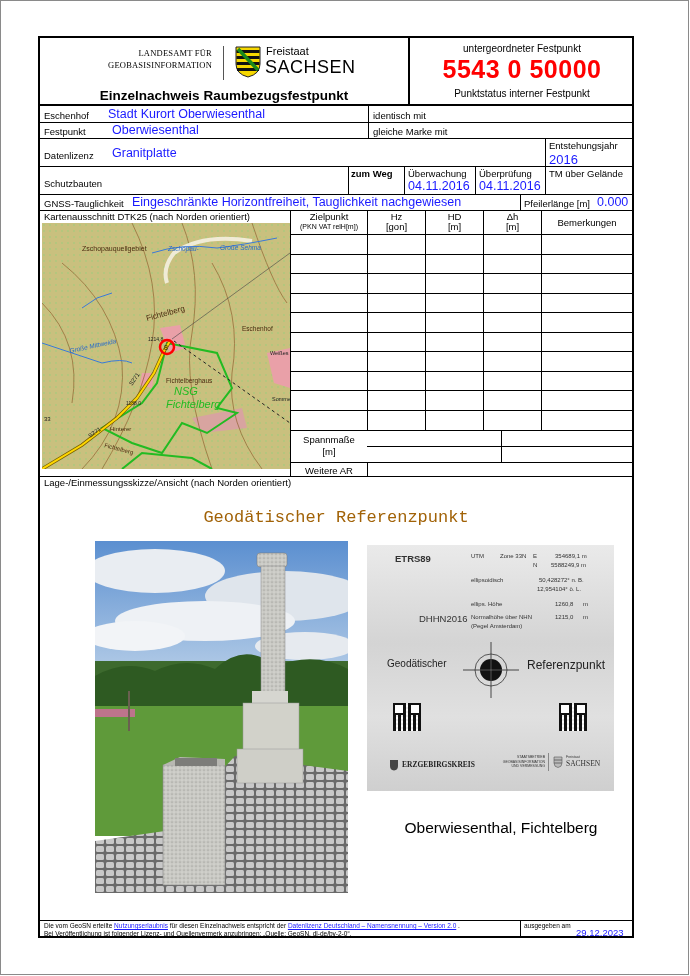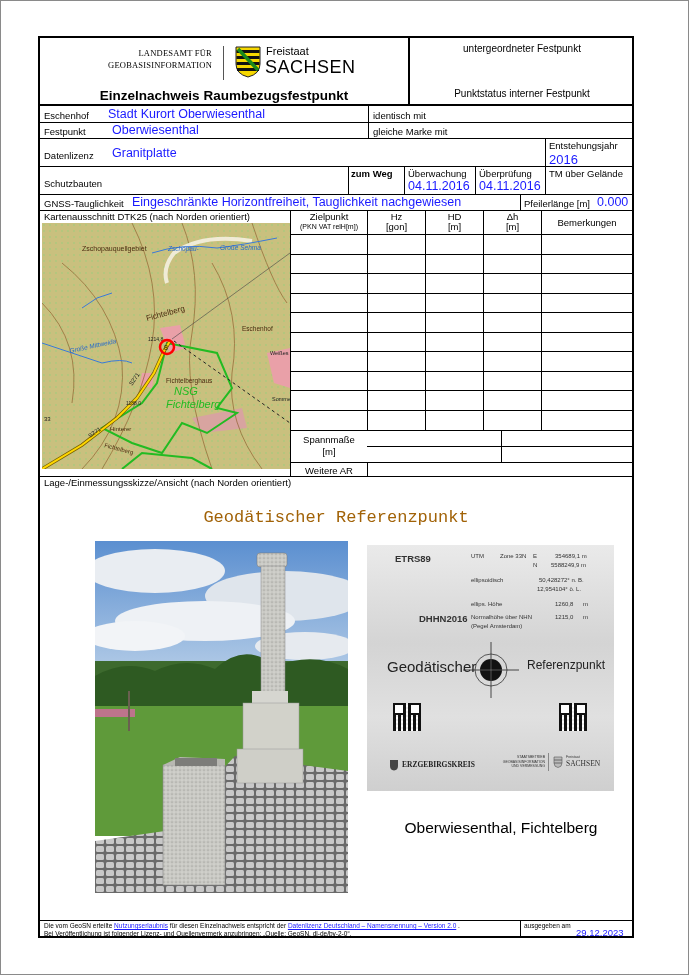--- a/index.html
+++ b/index.html
@@ -65,20 +65,21 @@
     <rect x="2" y="22" width="22" height="3" fill="#111"></rect>
     <path d="M3 3 L23 24" stroke="#1a8a1a" stroke-width="3.5"></path>
   </svg>
   <div class="abs sachsen-small" style="left:226px; top:8px;">Freistaat</div>
   <div class="abs sachsen-big" style="left:225px; top:20px;">SACHSEN</div>
 
   <div class="abs center" style="left:0; top:50px; width:368px; font-size:13.5px; font-weight:bold;">Einzelnachweis Raumbezugsfestpunkt</div>
 
   <div class="vl2" style="left:368px; top:0; height:66px;"></div>
   <div class="abs center" style="left:370px; top:5px; width:224px; font-size:10px;">untergeordneter Festpunkt</div>
+  <div class="abs center red" style="left:370px; top:17px; width:224px; font-size:25px; font-weight:bold; letter-spacing:0.5px;">5543 0 50000</div>
   <div class="abs center" style="left:370px; top:50px; width:224px; font-size:10px;">Punktstatus interner Festpunkt</div>
 
   <div class="hl2" style="left:0; top:66px; width:592px;"></div>
 
   <div class="abs lbl" style="left:4px; top:72px;">Eschenhof</div>
   <div class="abs val" style="left:68px; top:69px;">Stadt Kurort Oberwiesenthal</div>
   <div class="vl" style="left:328px; top:68px; height:32px;"></div>
   <div class="abs lbl" style="left:333px; top:72px;">identisch mit</div>
   <div class="hl" style="left:0; top:84px; width:592px;"></div>
 
@@ -279,27 +280,27 @@
     <div class="pt" style="left:166px; top:8px;">E</div>
     <div class="pt" style="left:188px; top:8px;">354689,1 m</div>
     <div class="pt" style="left:166px; top:17px;">N</div>
     <div class="pt" style="left:184px; top:17px;">5588249,9 m</div>
     <div class="pt" style="left:104px; top:32px;">ellipsoidisch</div>
     <div class="pt" style="left:172px; top:32px;">50,428272° n. B.</div>
     <div class="pt" style="left:170px; top:41px;">12,954104° ö. L.</div>
     <div class="pt" style="left:104px; top:56px;">ellips. Höhe</div>
     <div class="pt" style="left:188px; top:56px;">1260,8</div>
     <div class="pt" style="left:216px; top:56px;">m</div>
-    <div class="pt" style="left:28px; top:68px; font-size:9.5px; font-weight:bold; color:#333;padding-left:24px;">DHHN2016</div>
+    <div class="pt" style="left:28px; top:68px; font-size:9.5px; font-weight:normal; color:#333;padding-left:24px;">DHHN2016</div>
     <div class="pt" style="left:104px; top:69px;">Normalhöhe über NHN</div>
     <div class="pt" style="left:188px; top:69px;">1215,0</div>
     <div class="pt" style="left:216px; top:69px;">m</div>
     <div class="pt" style="left:104px; top:78px;">(Pegel Amsterdam)</div>
 
-    <div class="pt" style="left:20px; top:113px; font-size:15px; color:#222;">Geodätischer</div>
+    <div class="pt" style="left:20px; top:113px; font-size:10px; color:#222;">Geodätischer</div>
     <div class="pt" style="left:160px; top:113px; font-size:12px; color:#222;">Referenzpunkt</div>
     <svg class="abs" style="left:96px; top:97px;" width="56" height="56" viewBox="0 0 56 56">
       <line x1="28" y1="0" x2="28" y2="56" stroke="#222" stroke-width="0.8"></line>
       <line x1="0" y1="28" x2="56" y2="28" stroke="#222" stroke-width="0.8"></line>
       <circle cx="28" cy="28" r="16" fill="none" stroke="#333" stroke-width="0.8"></circle>
       <circle cx="28" cy="28" r="11" fill="#111"></circle>
       <line x1="28" y1="17" x2="28" y2="39" stroke="#999" stroke-width="0.5"></line>
       <line x1="17" y1="28" x2="39" y2="28" stroke="#999" stroke-width="0.5"></line>
     </svg>
     <div class="qr" style="left:26px; top:158px;"></div>

